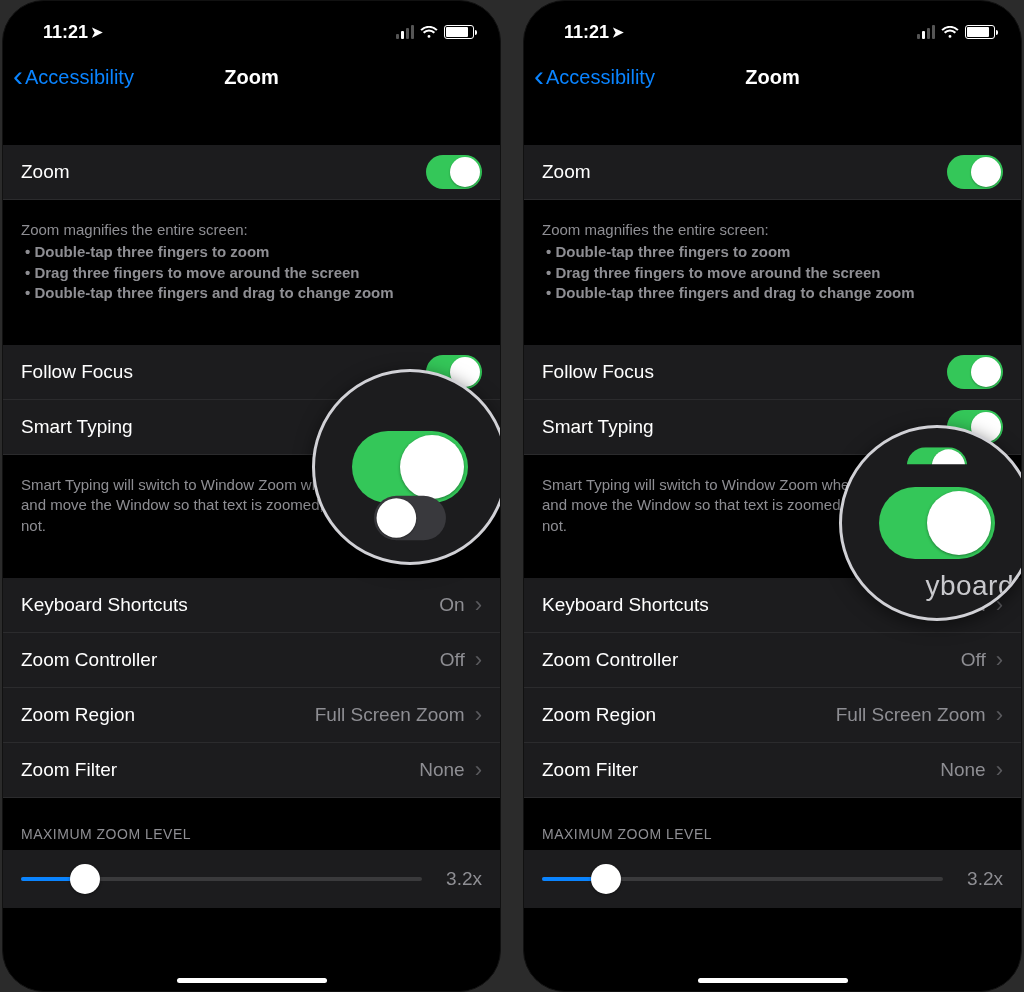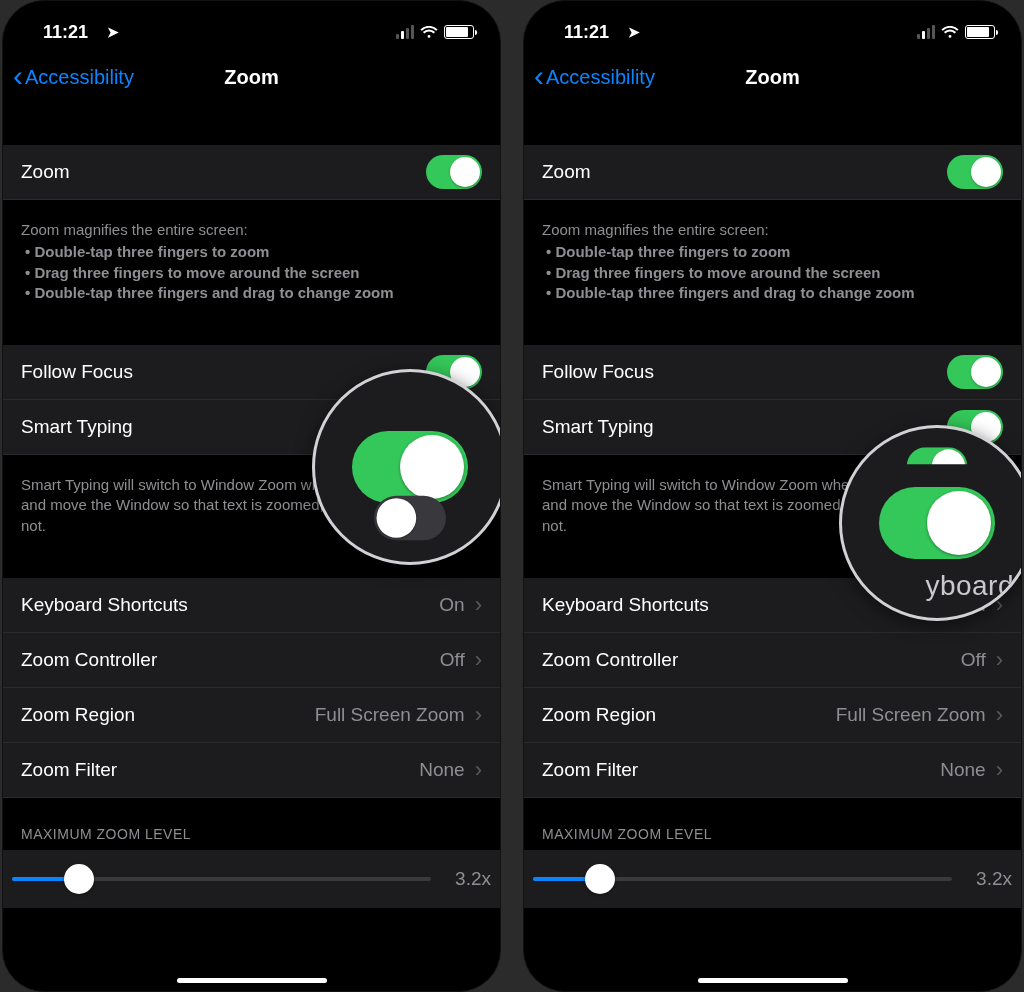--- a/index.html
+++ b/index.html
@@ -26,21 +26,21 @@
   .status-bar {
     height: 48px;
     display: flex;
     align-items: center;
     justify-content: space-between;
     padding: 14px 26px 0 40px;
     color: #fff;
     font-size: 18px;
     font-weight: 600;
   }
-  .status-left { display: flex; align-items: center; gap: 19px; }
+  .status-left { display: flex; align-items: center; gap: 3px; }
   .status-right { display: flex; align-items: center; gap: 6px; }
   .loc-icon { font-size: 14px; transform: rotate(0deg); }
   .signal { display: inline-flex; align-items: flex-end; gap: 2px; }
   .signal span { width: 3px; background: #555; border-radius: 1px; }
   .signal span:nth-child(1){height:5px;}
   .signal span:nth-child(2){height:8px;background:#fff;}
   .signal span:nth-child(3){height:11px;}
   .signal span:nth-child(4){height:14px;}
   .wifi {
     width: 18px; height: 13px; position: relative;
@@ -126,21 +126,21 @@
   }
   .switch.on .knob { right:2px; }
   .switch.off .knob { left:2px; }
 
   
   .slider-row {
     background:#1c1c1e;
     height:58px;
     display:flex;
     align-items:center;
-    padding:0 9px;
+    padding:0 18px;
     gap:16px;
   }
   .slider {
     flex:1; height:4px; background:#3a3a3c; border-radius:2px; position:relative;
   }
   .slider .track-fill {
     position:absolute; left:0; top:0; bottom:0; background:#0a84ff; border-radius:2px;
   }
   .slider .thumb {
     position:absolute; top:50%; width:30px; height:30px; background:#fff; border-radius:50%;

